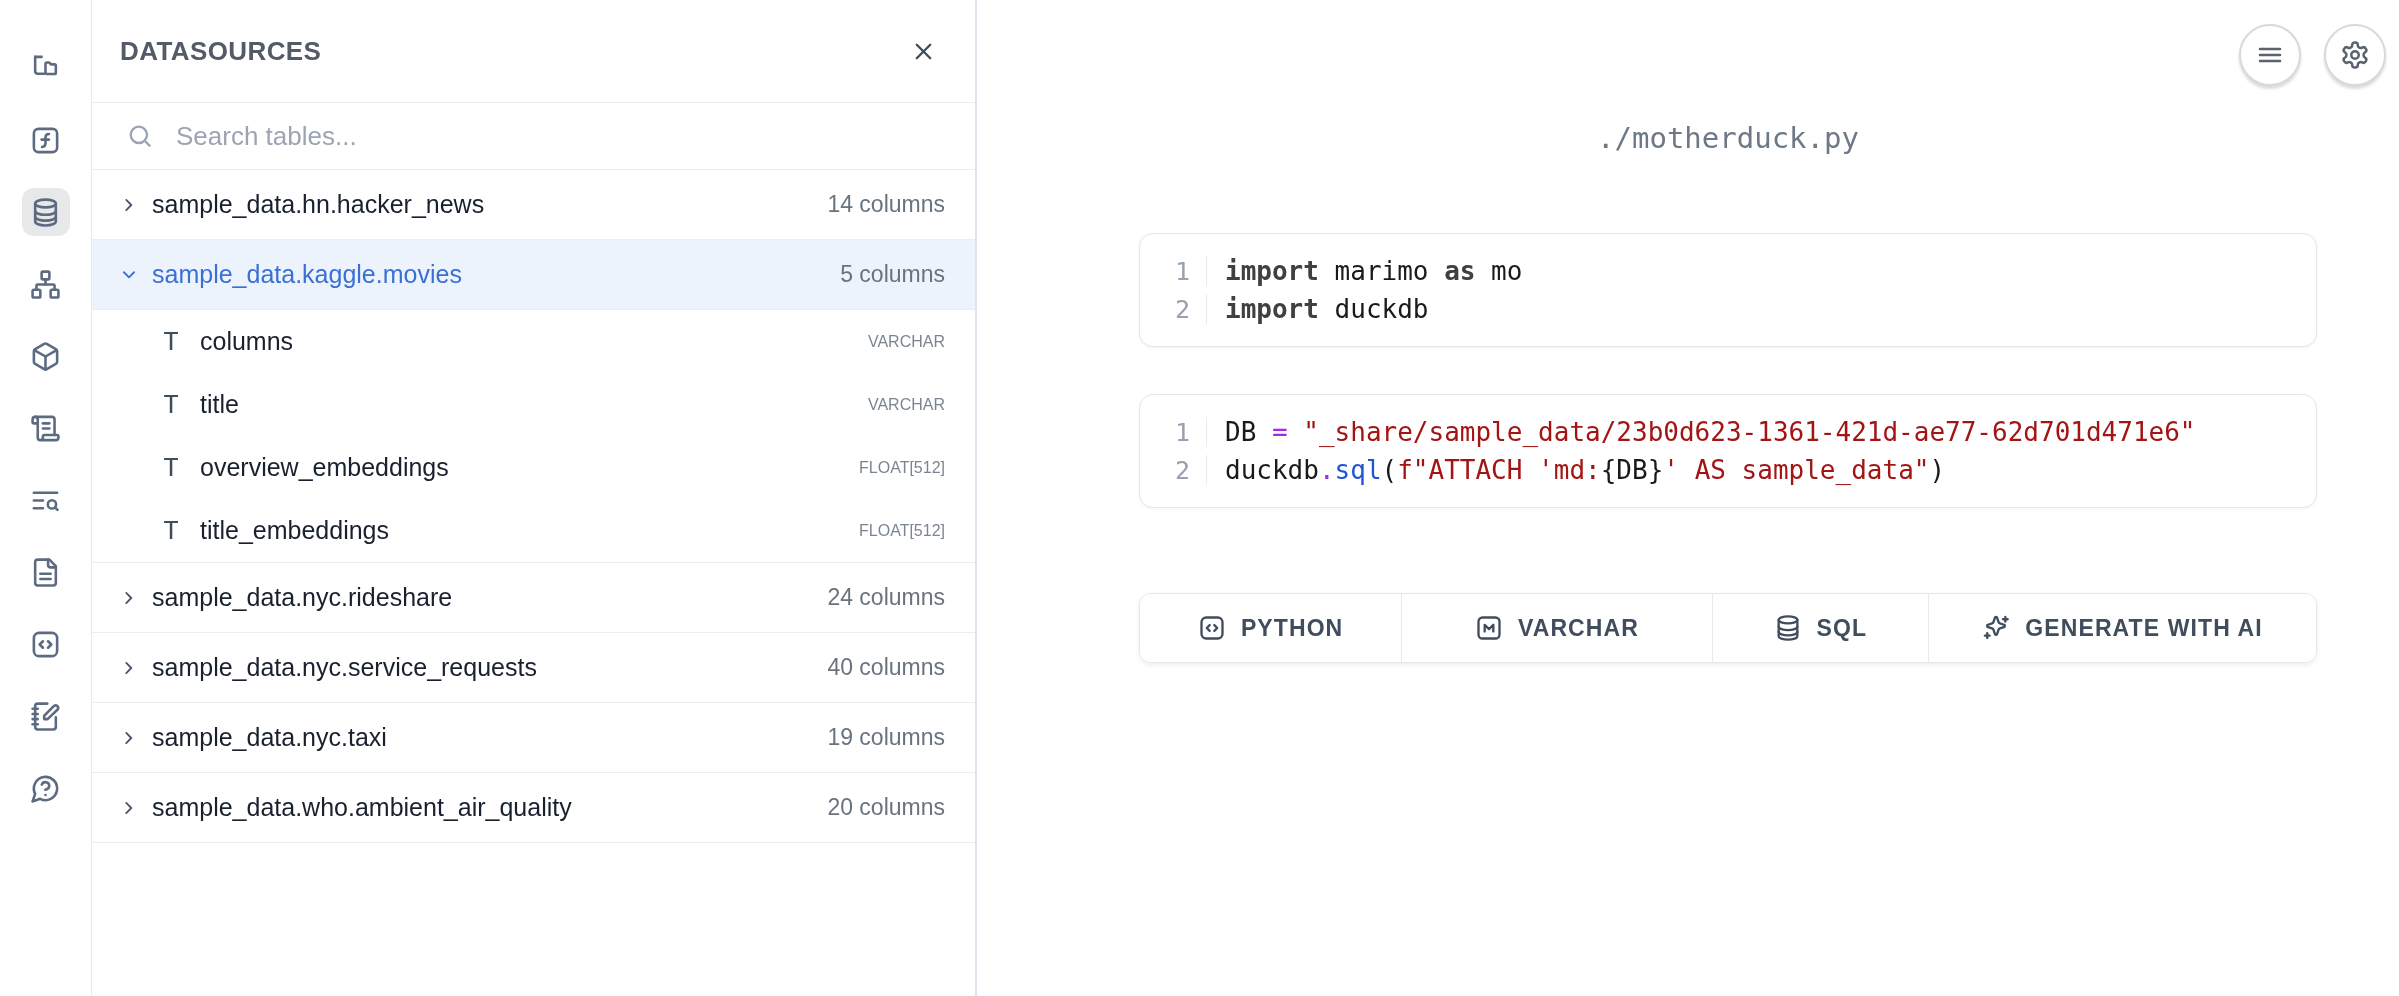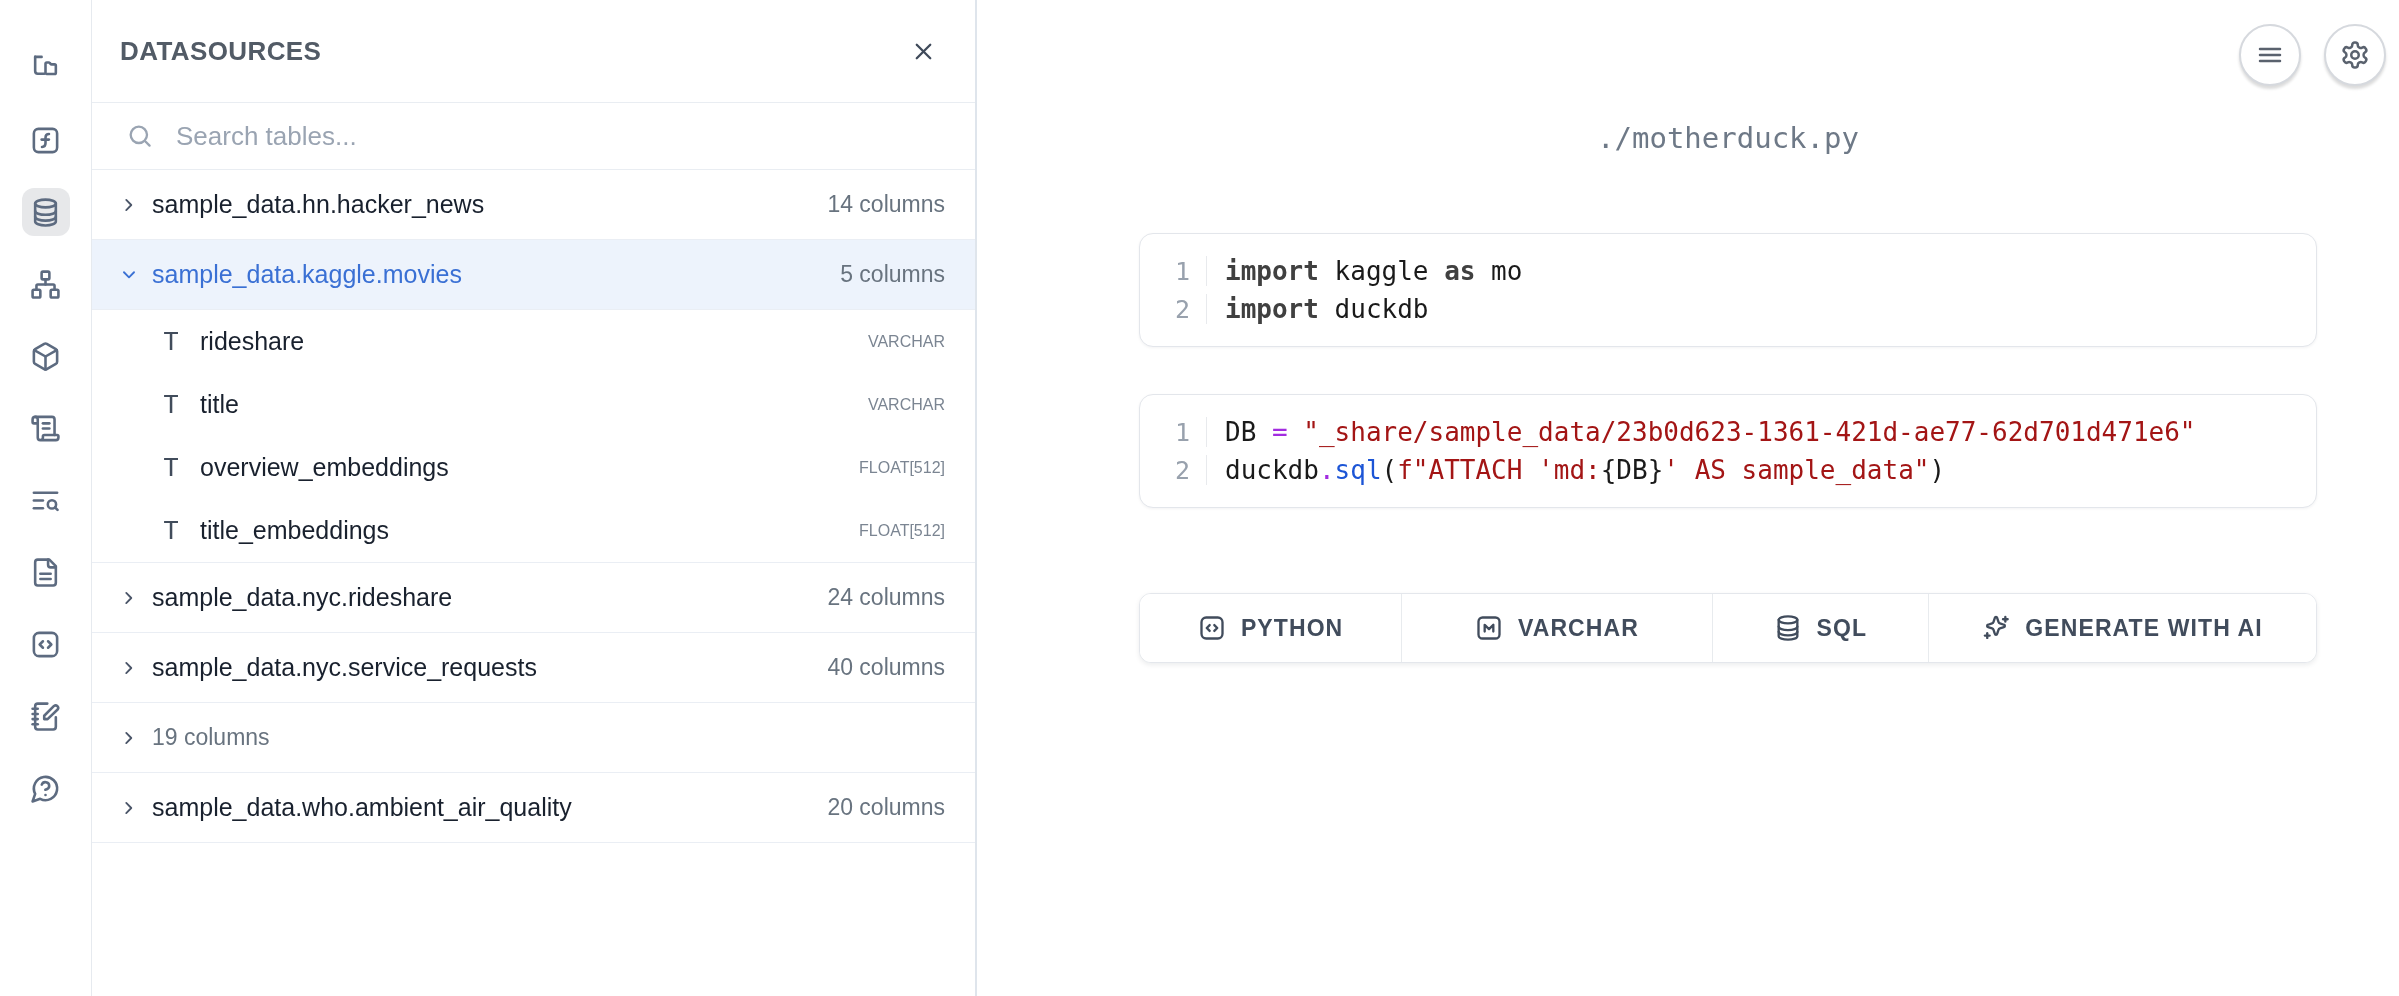--- a/index.html
+++ b/index.html
@@ -213,21 +213,21 @@
           <svg viewBox="0 0 24 24" class="ic">
             <path d="m6.5 9 5.5 5.5L17.5 9"></path>
           </svg>
         </span>
         <span class="tbl-name">sample_data.kaggle.movies</span>
         <span class="tbl-meta">5 columns</span>
       </div>
       <div class="col-list">
         <div class="col-row">
           <span class="t-glyph">T</span>
-          <span class="col-name">rideshare</span>
+          <span class="col-name">columns</span>
           <span class="col-type">VARCHAR</span>
         </div>
         <div class="col-row">
           <span class="t-glyph">T</span>
           <span class="col-name">title</span>
           <span class="col-type">VARCHAR</span>
         </div>
         <div class="col-row">
           <span class="t-glyph">T</span>
           <span class="col-name">overview_embeddings</span>
@@ -256,20 +256,21 @@
         </span>
         <span class="tbl-name">sample_data.nyc.service_requests</span>
         <span class="tbl-meta">40 columns</span>
       </div>
       <div class="tbl-row">
         <span class="chev">
           <svg viewBox="0 0 24 24" class="ic">
             <path d="m9 6.5 5.5 5.5L9 17.5"></path>
           </svg>
         </span>
+        <span class="tbl-name">sample_data.nyc.taxi</span>
         <span class="tbl-meta">19 columns</span>
       </div>
       <div class="tbl-row">
         <span class="chev">
           <svg viewBox="0 0 24 24" class="ic">
             <path d="m9 6.5 5.5 5.5L9 17.5"></path>
           </svg>
         </span>
         <span class="tbl-name">sample_data.who.ambient_air_quality</span>
         <span class="tbl-meta">20 columns</span>
@@ -292,21 +293,21 @@
           <circle cx="12" cy="12" r="3"></circle>
         </svg>
       </button>
     </div>
   <div class="content">
     <div class="filename">./motherduck.py</div>
     <div id="cells">
         <div class="cell">
           <div class="line">
             <span class="gutter">1</span>
-            <div class="codepart"><span class="tok-kw">import</span><span class="tok-pl"> kaggle </span><span class="tok-kw">as</span><span class="tok-pl"> mo</span></div>
+            <div class="codepart"><span class="tok-kw">import</span><span class="tok-pl"> marimo </span><span class="tok-kw">as</span><span class="tok-pl"> mo</span></div>
           </div>
           <div class="line">
             <span class="gutter">2</span>
             <div class="codepart"><span class="tok-kw">import</span><span class="tok-pl"> duckdb</span></div>
           </div>
         </div>
         <div class="cell">
           <div class="line">
             <span class="gutter">1</span>
             <div class="codepart"><span class="tok-pl">DB </span><span class="tok-op">=</span><span class="tok-pl"> </span><span class="tok-str">"_share/sample_data/23b0d623-1361-421d-ae77-62d701d471e6"</span></div>

